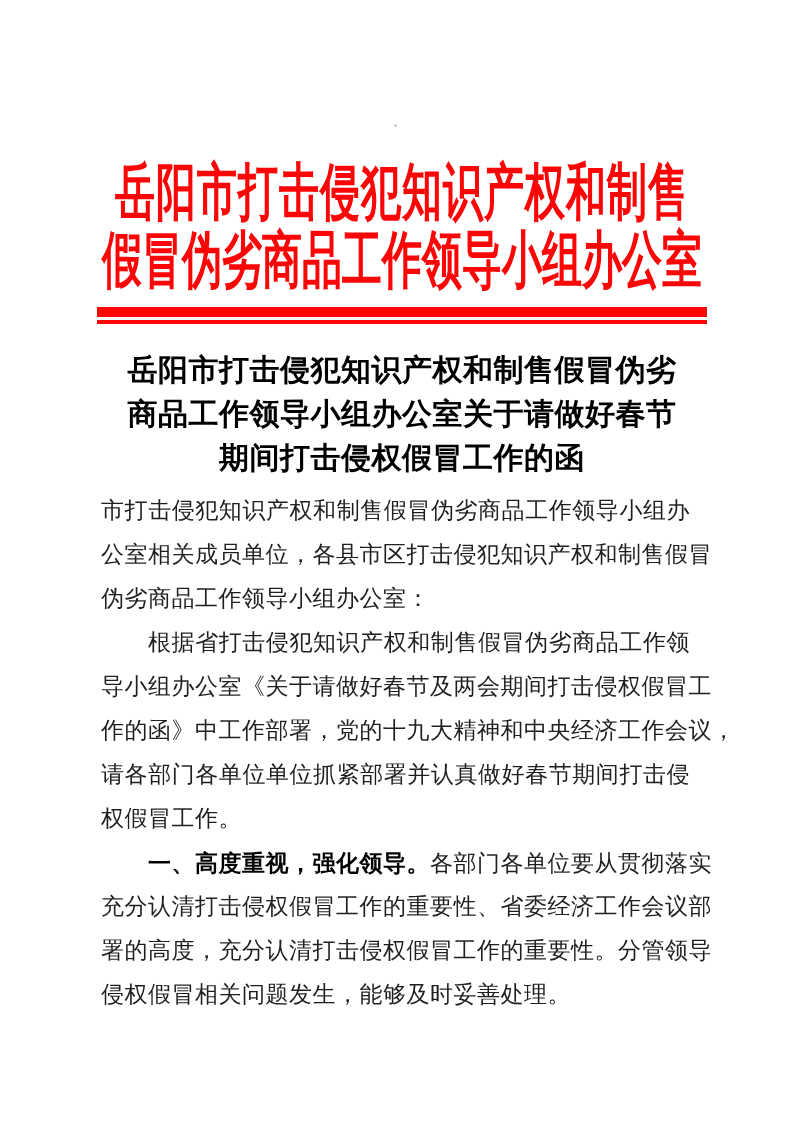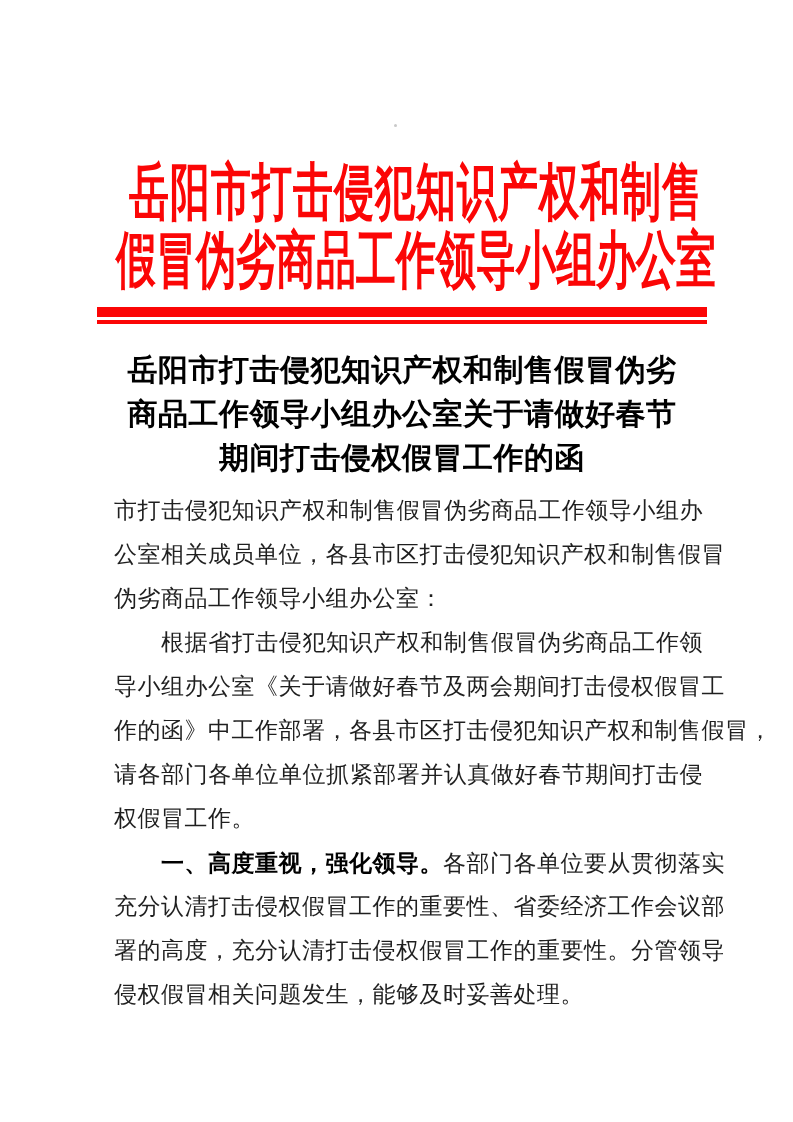--- a/index.html
+++ b/index.html
@@ -12,21 +12,21 @@
     width: 793px;
     height: 1122px;
     background: #ffffff;
     overflow: hidden;
     font-family: "Liberation Serif", serif;
   }
 
   
   .red-header {
     position: absolute;
-    left: 111px;
+    left: 97px;
     top: 160px;
     width: 610px;
     height: 140px;
   }
   .red-header-line {
     position: absolute;
     left: 0;
     width: 100%;
     height: 66px;
     line-height: 66px;
@@ -75,21 +75,21 @@
     font-family: "Liberation Serif", serif;
     font-weight: bold;
     font-size: 30px;
     letter-spacing: 0.5px;
     white-space: nowrap;
   }
 
   
   .doc-body {
     position: absolute;
-    left: 114px;
+    left: 101px;
     top: 489px;
     width: 589px;
     color: #1f1f1f;
   }
   .line {
     height: 44px;
     line-height: 44px;
     font-family: "Liberation Serif", serif;
     font-size: 23px;
     letter-spacing: 0.5px;
@@ -139,21 +139,21 @@
       <div class="title-line">商品工作领导小组办公室关于请做好春节</div>
       <div class="title-line">期间打击侵权假冒工作的函</div>
     </div>
 
   <div class="doc-body" id="doc-body">
       <div class="line">市打击侵犯知识产权和制售假冒伪劣商品工作领导小组办</div>
       <div class="line">公室相关成员单位，各县市区打击侵犯知识产权和制售假冒</div>
       <div class="line para-end">伪劣商品工作领导小组办公室：</div>
       <div class="line indent">根据省打击侵犯知识产权和制售假冒伪劣商品工作领</div>
       <div class="line">导小组办公室《关于请做好春节及两会期间打击侵权假冒工</div>
-      <div class="line">作的函》中工作部署，各县市区打击侵犯知识产权和制售假冒，</div>
+      <div class="line">作的函》中工作部署，党的十九大精神和中央经济工作会议，</div>
       <div class="line">请各部门各单位单位抓紧部署并认真做好春节期间打击侵</div>
       <div class="line para-end">权假冒工作。</div>
       <div class="line indent"><span class="lead">一、高度重视，强化领导。</span>各部门各单位要从贯彻落实</div>
       <div class="line">充分认清打击侵权假冒工作的重要性、省委经济工作会议部</div>
       <div class="line">署的高度，充分认清打击侵权假冒工作的重要性。分管领导</div>
       <div class="line para-end">侵权假冒相关问题发生，能够及时妥善处理。</div>
     </div>
 
 </div>
 

